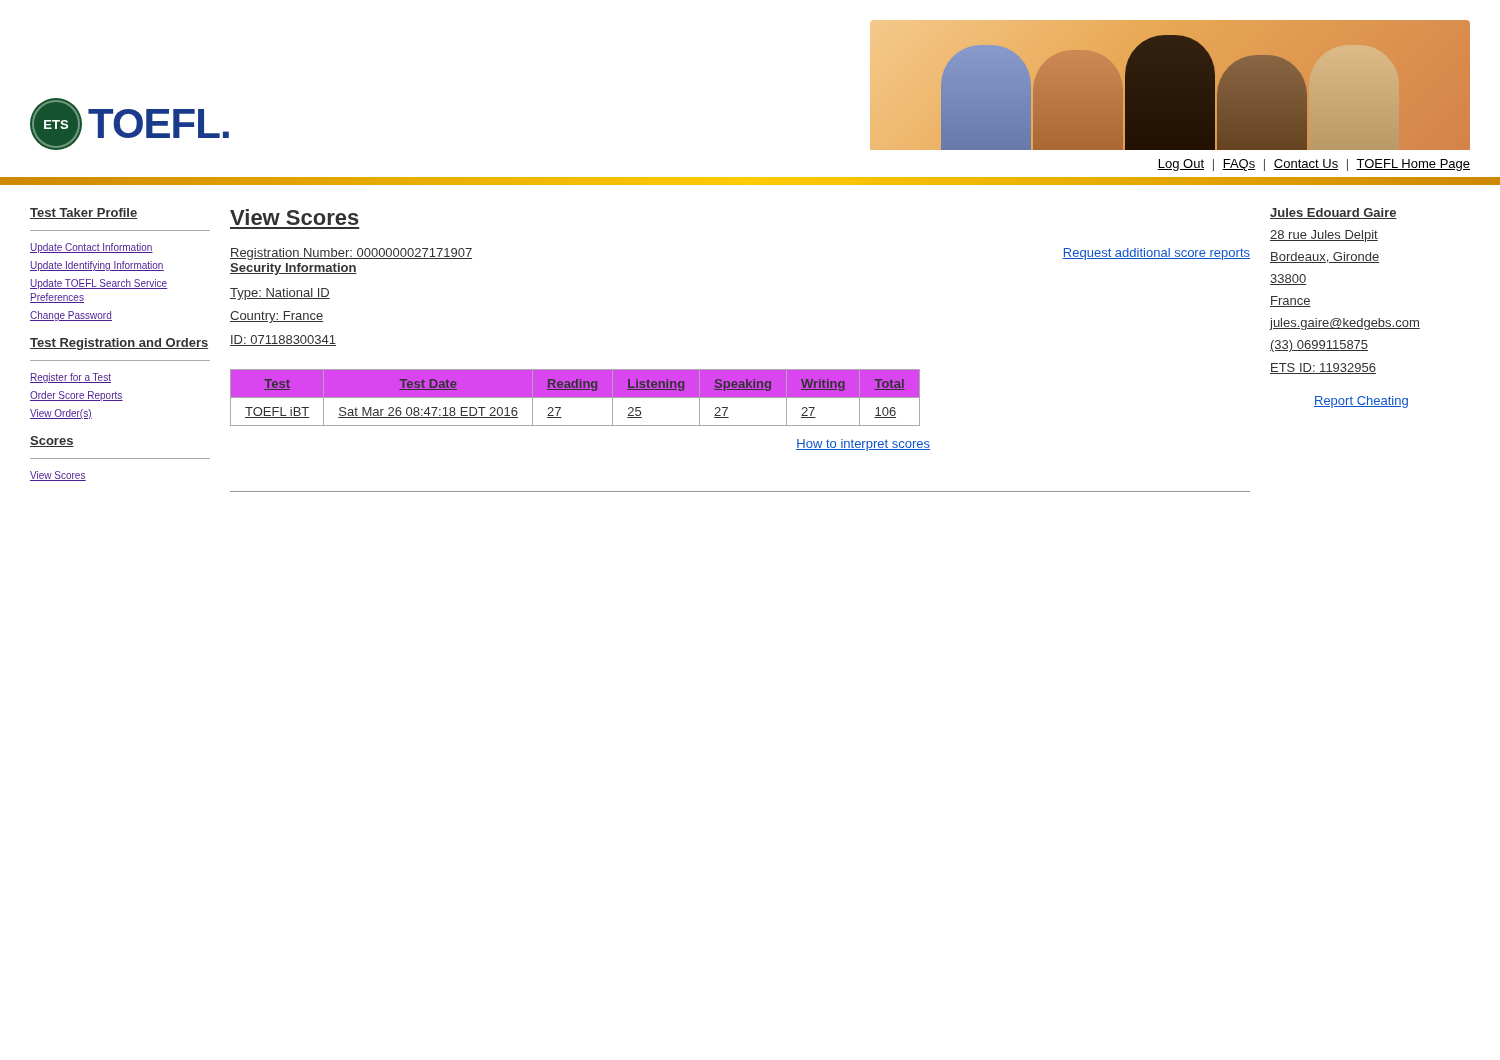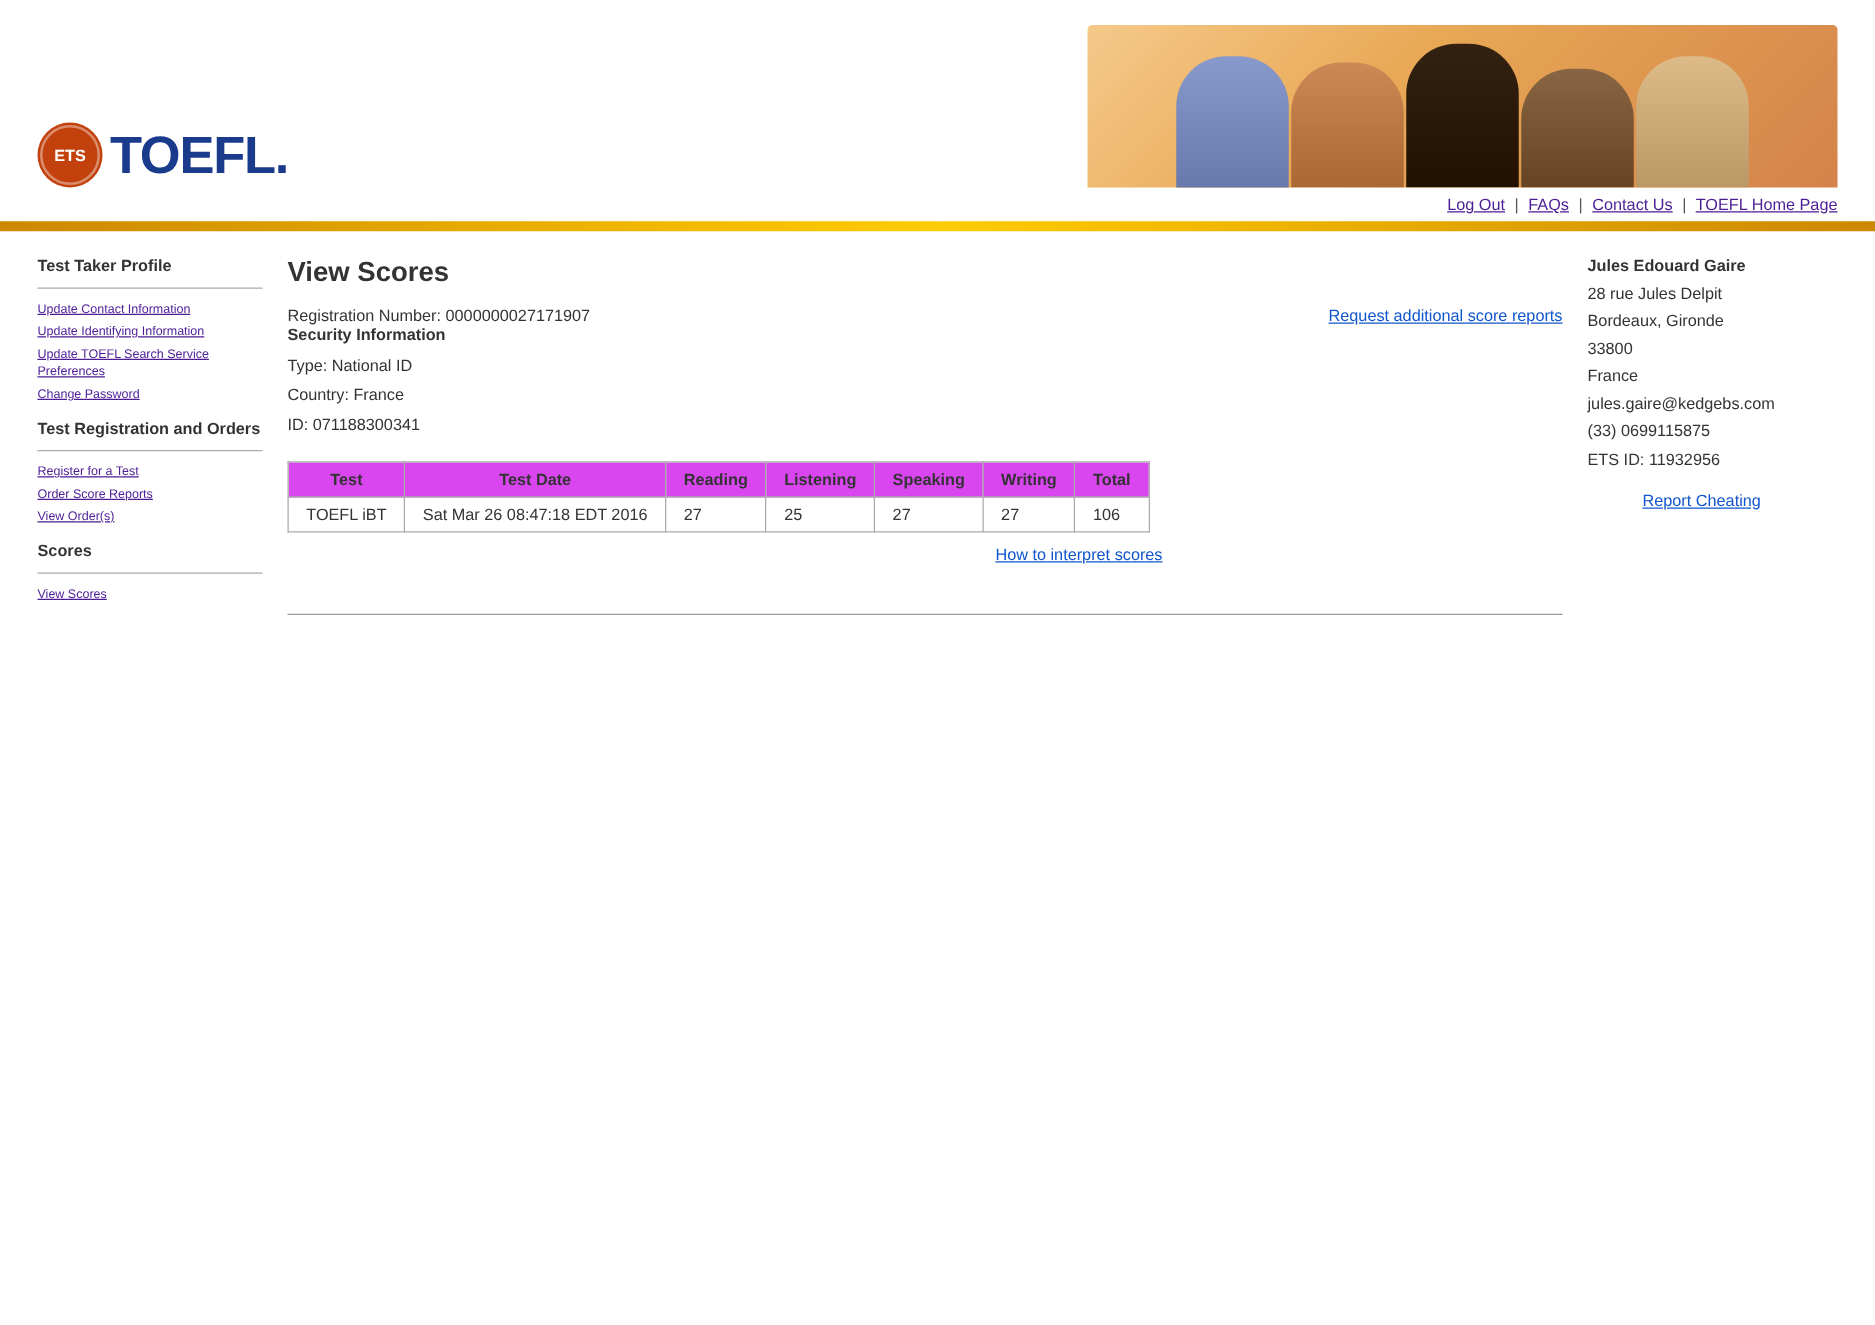--- a/index.html
+++ b/index.html
@@ -3,21 +3,21 @@
   <meta charset="utf-8">
   <style>
     * { margin: 0; padding: 0; box-sizing: border-box; }
     body { font-family: Arial, Helvetica, sans-serif; font-size: 13px; color: #333; background: #fff; }
 
     
     #header { display: flex; align-items: flex-end; padding: 20px 30px 0 30px; }
     #logo-area { display: flex; align-items: center; gap: 6px; }
     #ets-logo {
       width: 52px; height: 52px; border-radius: 50%;
-      background: #c2410c;
+      background: #14532d;
       display: flex; align-items: center; justify-content: center;
       color: white; font-weight: bold; font-size: 13px; flex-shrink: 0;
       position: relative;
     }
     #ets-logo::before {
       content: '';
       position: absolute;
       width: 44px; height: 44px; border-radius: 50%;
       border: 2px solid rgba(255,255,255,0.4);
     }
@@ -44,28 +44,28 @@
       position: relative; bottom: 0;
     }
     .s1 { background: linear-gradient(180deg, #8899cc 0%, #6677aa 100%); margin-bottom: -5px; }
     .s2 { background: linear-gradient(180deg, #cc8855 0%, #aa6633 100%); height: 100px; }
     .s3 { background: linear-gradient(180deg, #332211 0%, #221100 100%); height: 115px; }
     .s4 { background: linear-gradient(180deg, #886644 0%, #664422 100%); height: 95px; }
     .s5 { background: linear-gradient(180deg, #ddbb88 0%, #bb9966 100%); height: 105px; }
 
     
     #nav-bar { text-align: right; padding: 6px 30px; font-size: 13px; }
-    #nav-bar a { color: #4c1d95; text-decoration: underline; }
+    #nav-bar a { color: #000000; text-decoration: underline; }
     #nav-bar span { color: #555; margin: 0 4px; }
 
     
     #gold-bar { height: 8px; background: linear-gradient(90deg, #cc8800, #ffcc00, #cc8800); margin: 0; }
 
     
-    #main-layout { display: flex; padding: 20px 30px; gap: 20px; }
+    #main-layout { display: flex; padding: 20px 30px; gap: 20px; text-decoration: underline; }
 
     
     #sidebar { width: 180px; flex-shrink: 0; }
     .sidebar-section-title { font-weight: bold; font-size: 13px; color: #333; margin-bottom: 6px; }
     .sidebar-divider { border: none; border-top: 1px solid #aaa; margin: 10px 0; }
     .sidebar-link { display: block; color: #4c1d95; text-decoration: underline; font-size: 10px; margin-bottom: 4px; line-height: 1.4; }
     .sidebar-section { margin-bottom: 12px; }
 
     
     #content { flex: 1; }

